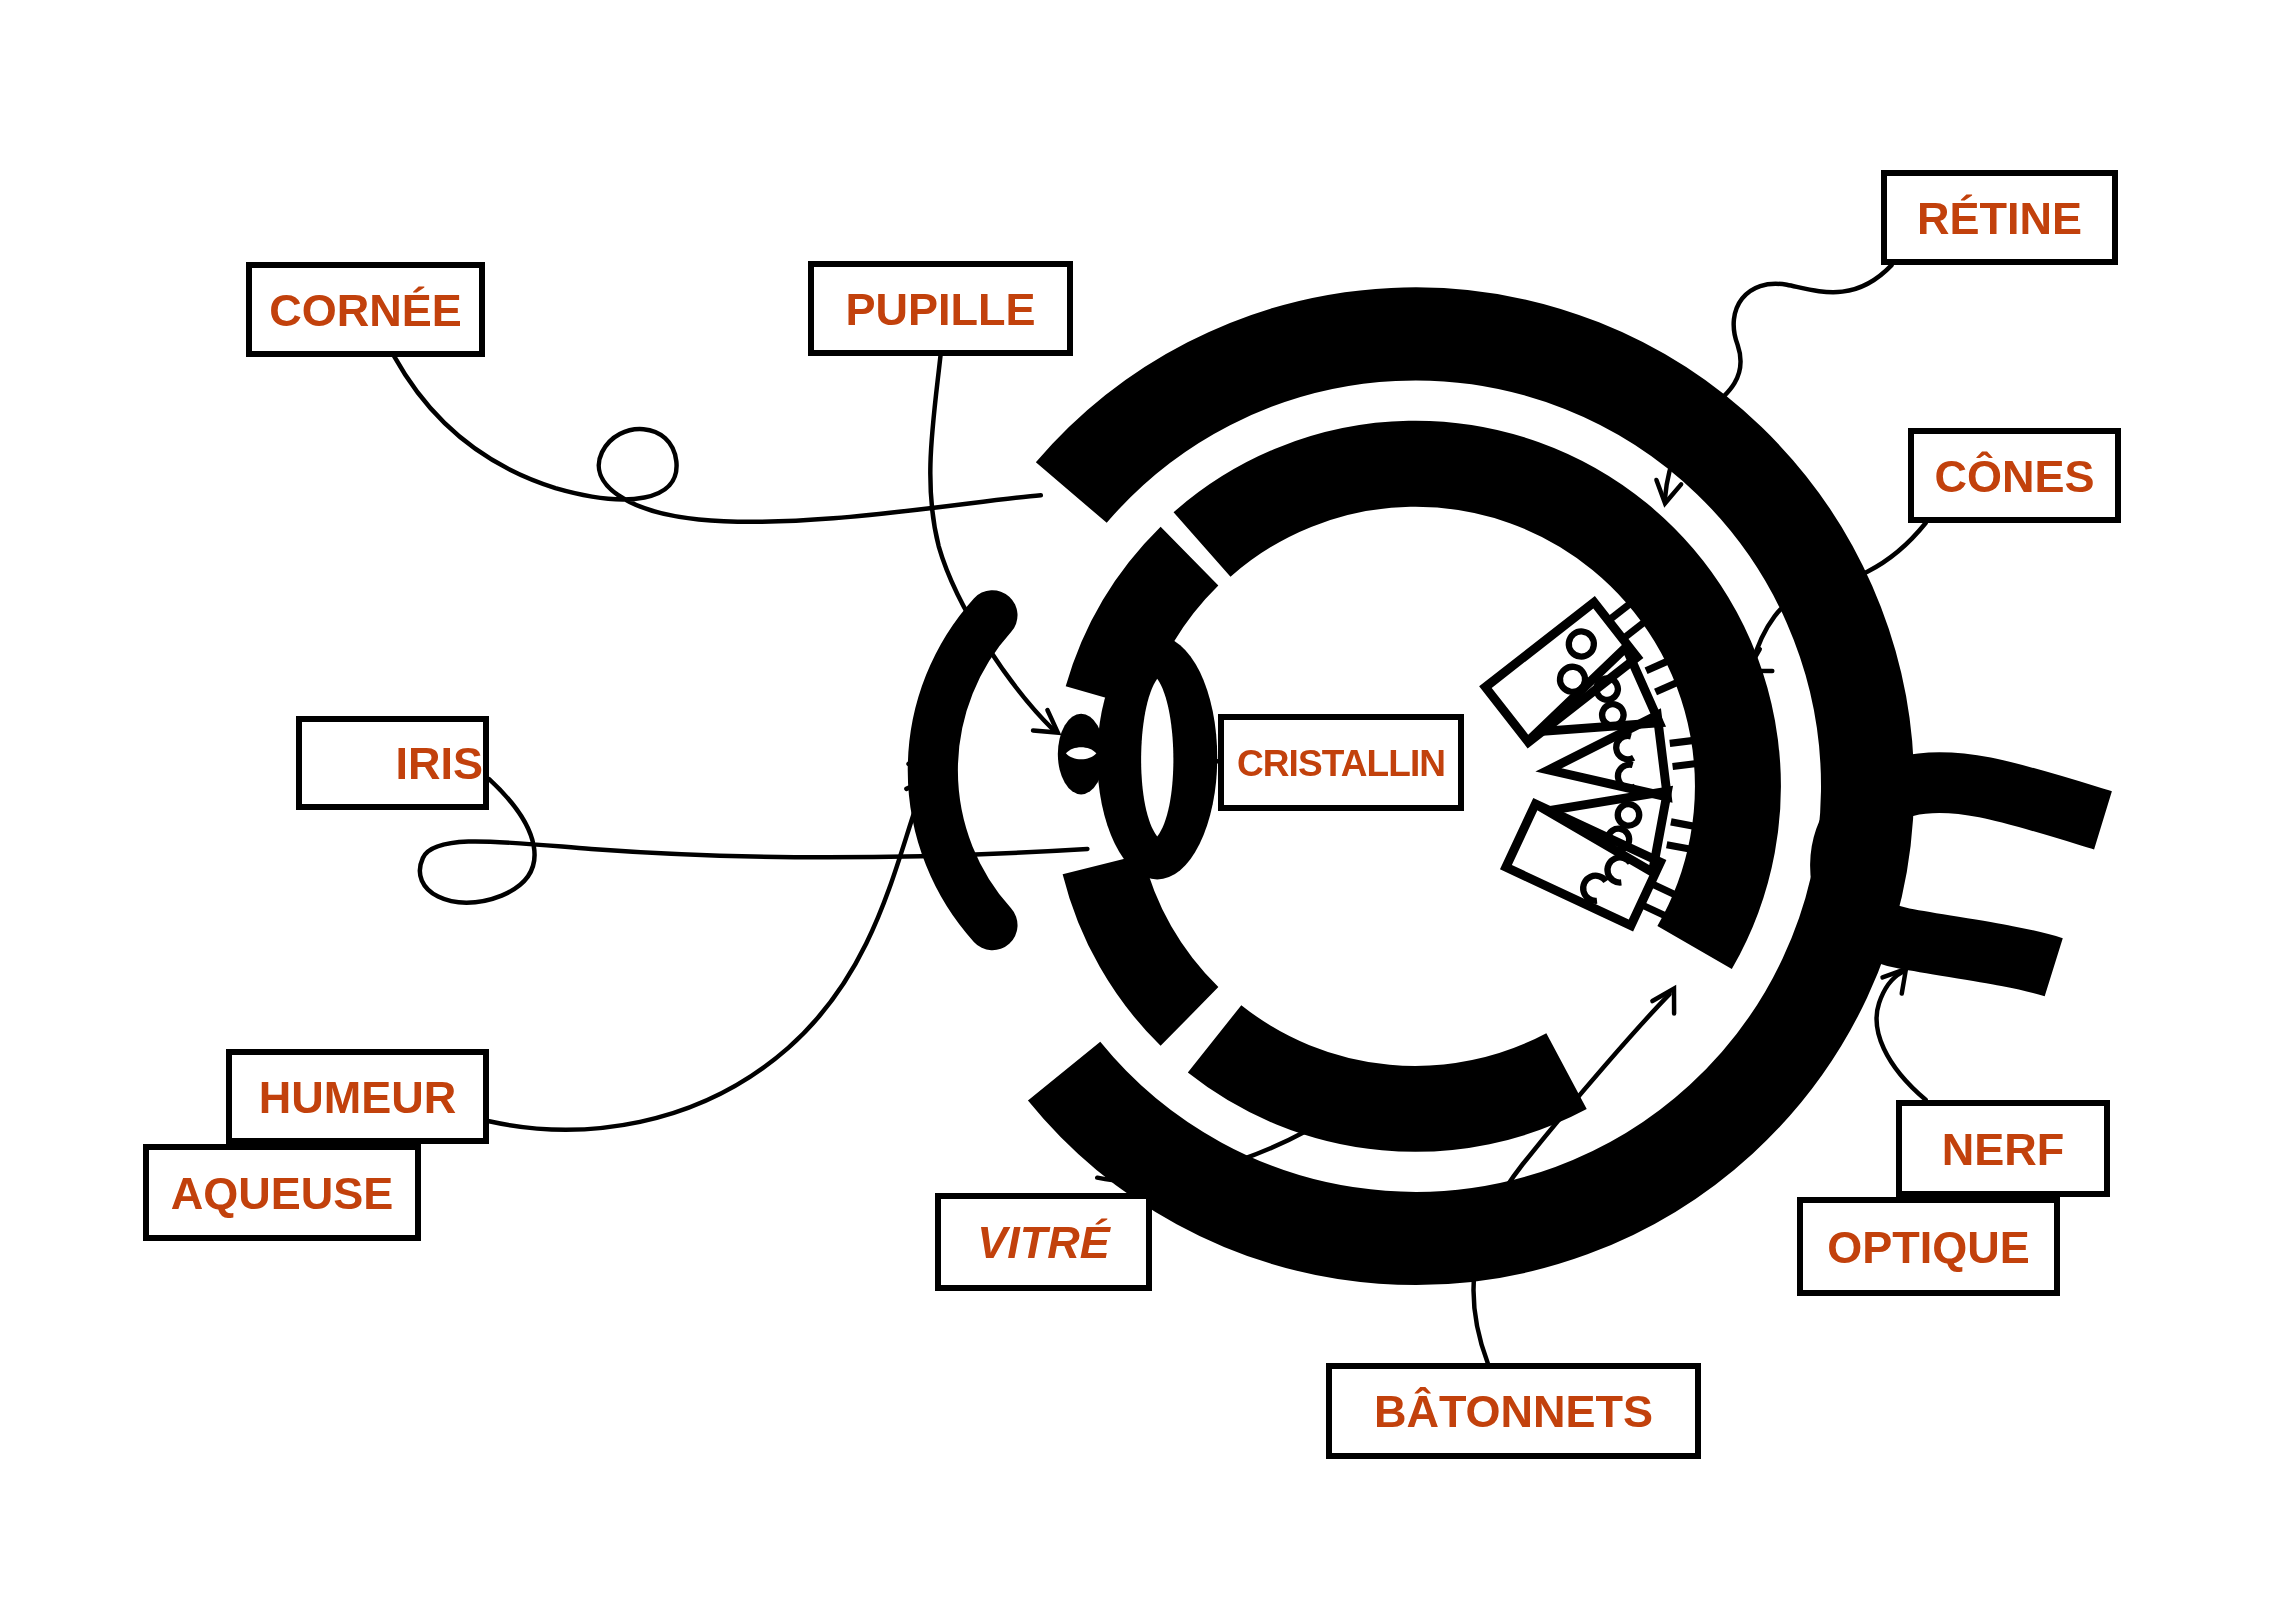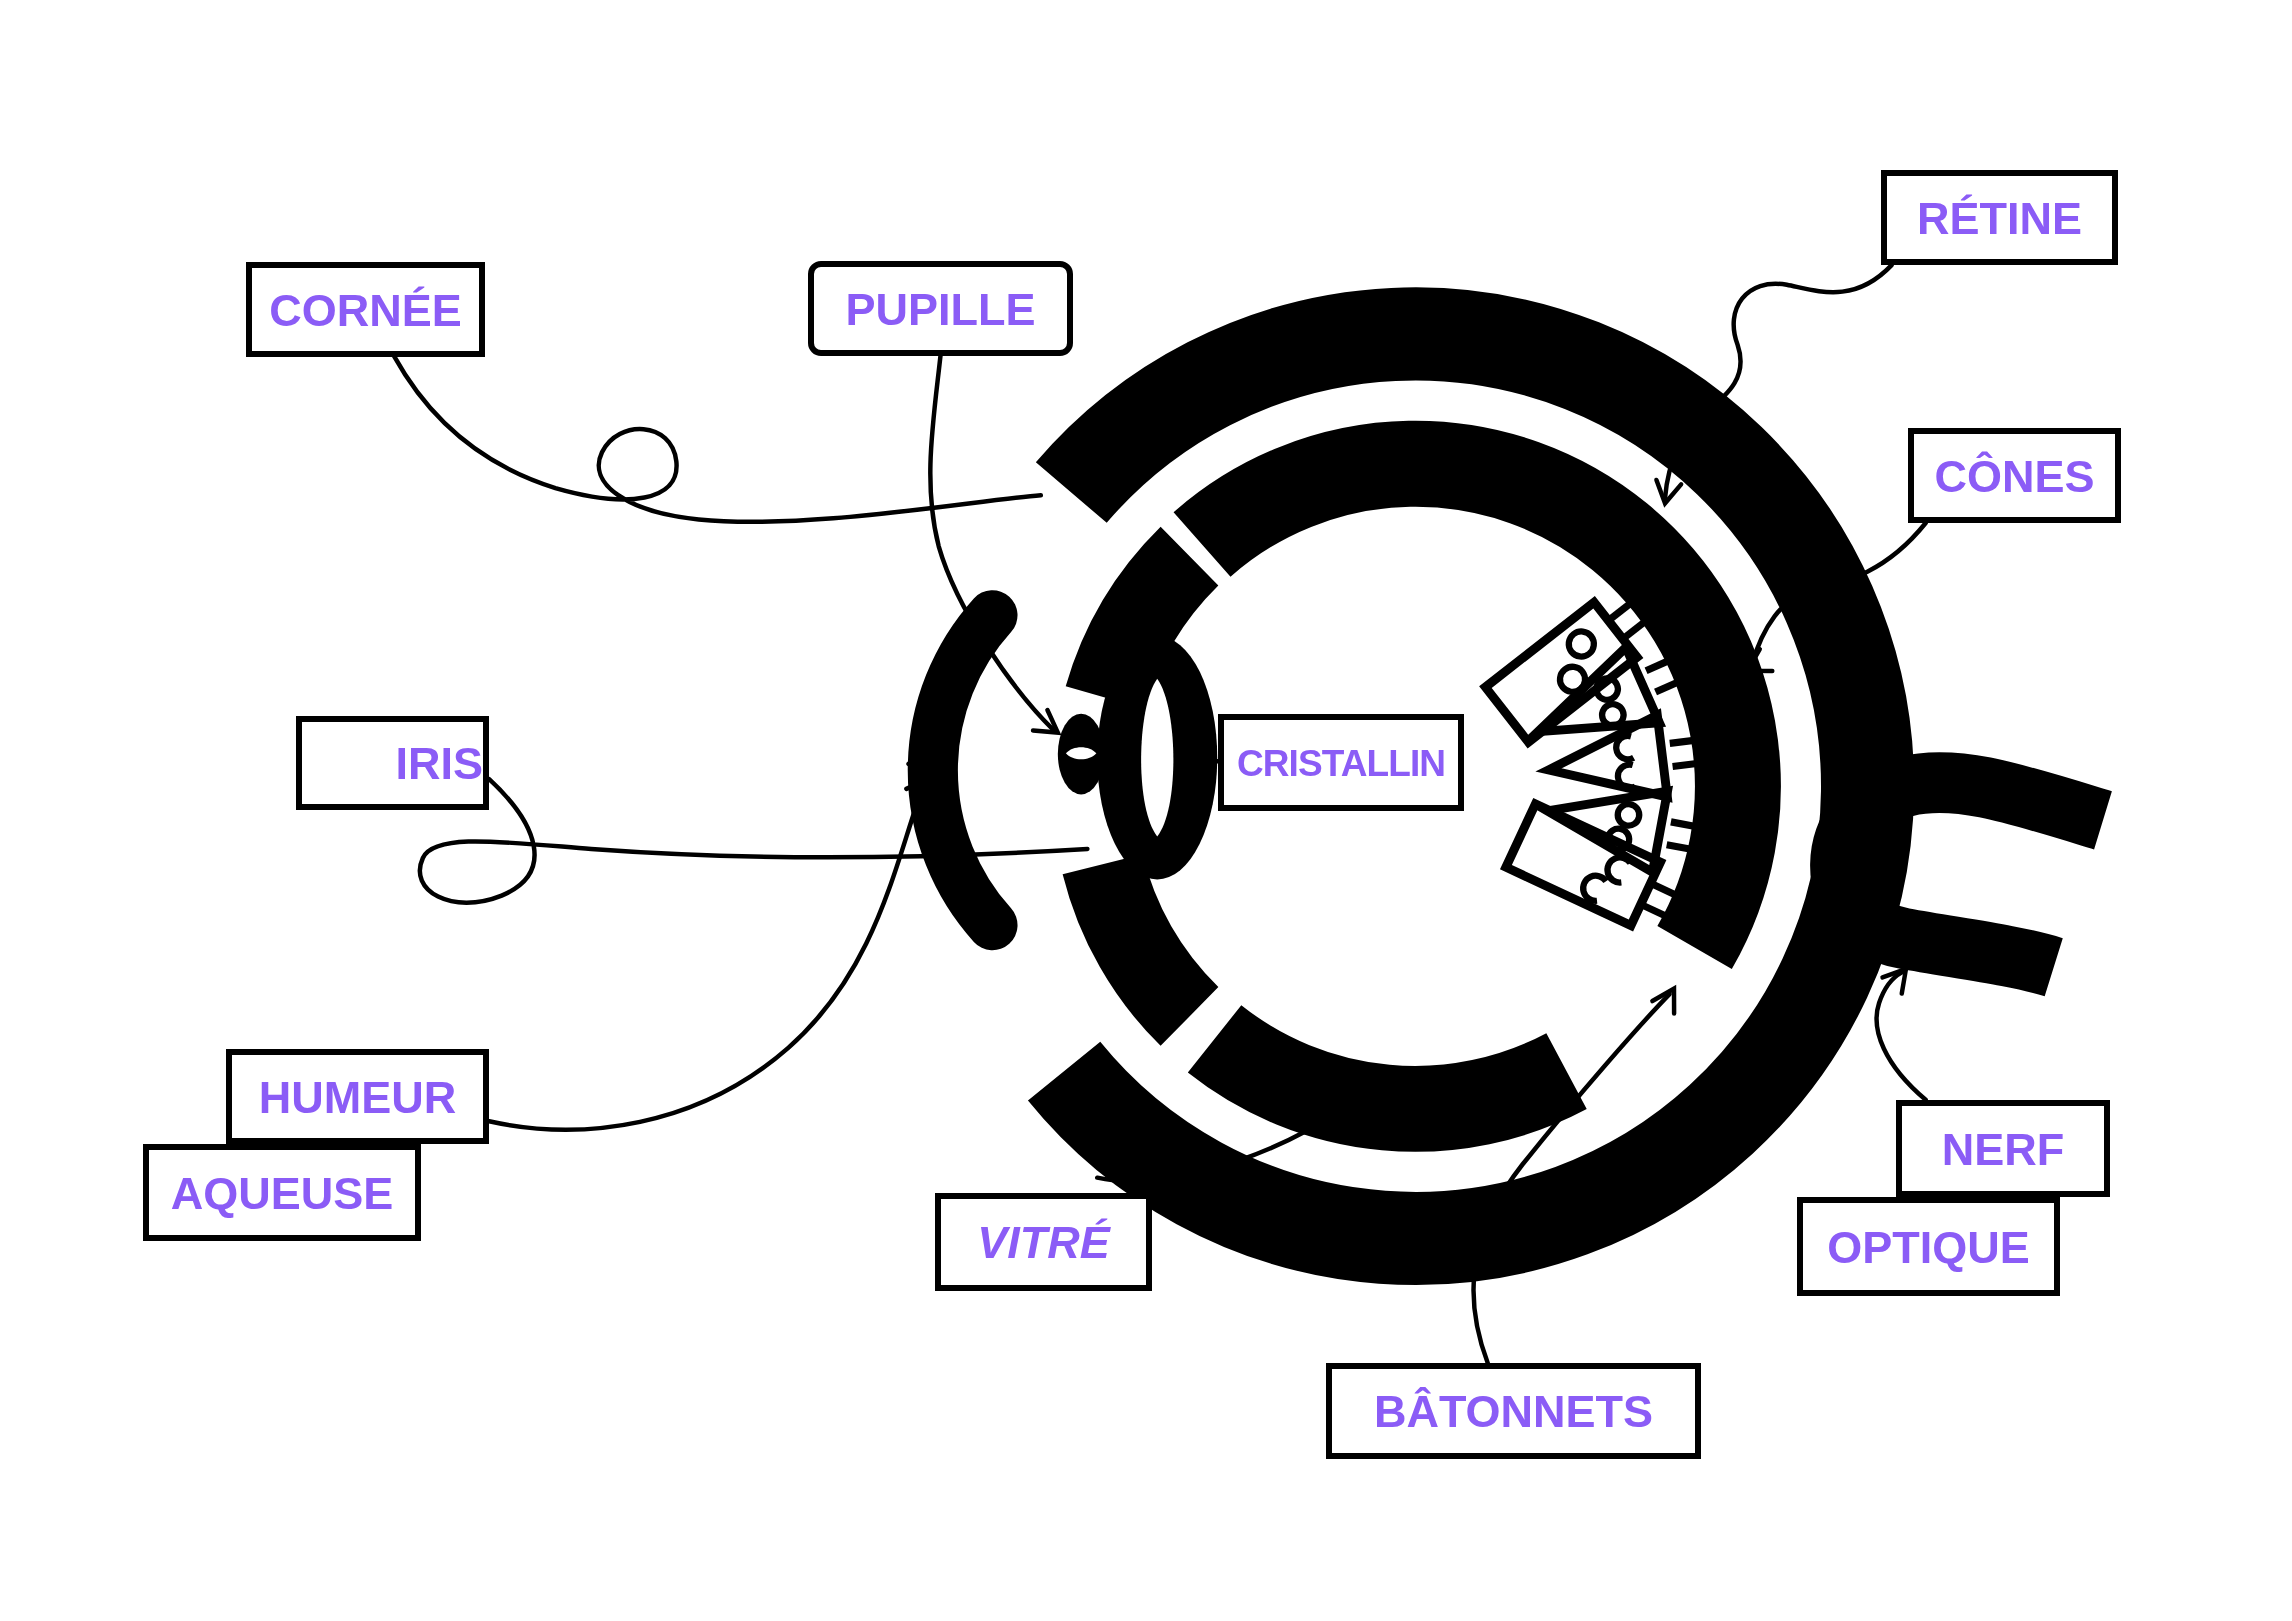--- a/index.html
+++ b/index.html
@@ -13,21 +13,21 @@
   #eye-svg{position:absolute;left:0;top:0;width:2293px;height:1621px;}
   .label{
     position:absolute;
     box-sizing:border-box;
     background:#ffffff;
     border:6.3px solid #000000;
     display:flex;align-items:center;justify-content:center;
     font-weight:700;
     font-size:45px;
     letter-spacing:0px;
-    color:#8b5cf6;
+    color:#c2410c;
     white-space:nowrap;
   }
   .label span{transform:translateY(0.9px);}
   .label.small-text{font-size:37px;letter-spacing:-0.9px;}
 </style>
 </head>
 <body>
 
 <div id="stage">
 
@@ -122,21 +122,21 @@
         <path transform="translate(1951,749) rotate(150)" d="M -24,-14 L 0,0 L -24,14"></path>
         <path transform="translate(1859,562) rotate(100)" d="M -24,-14 L 0,0 L -24,14"></path>
       </g>
     </g>
   </svg>
 
   <div class="label" style="left:246px;top:262px;width:239px;height:95px;">
     <span>CORNÉE</span>
   </div>
 
-  <div class="label" style="left:808px;top:261px;width:265px;height:95px;border-radius:13px;">
+  <div class="label" style="left:808px;top:261px;width:265px;height:95px;">
     <span>PUPILLE</span>
   </div>
 
   <div class="label" style="left:1881px;top:170px;width:237px;height:95px;">
     <span>RÉTINE</span>
   </div>
 
   <div class="label" style="left:1908px;top:428px;width:213px;height:95px;">
     <span>CÔNES</span>
   </div>

